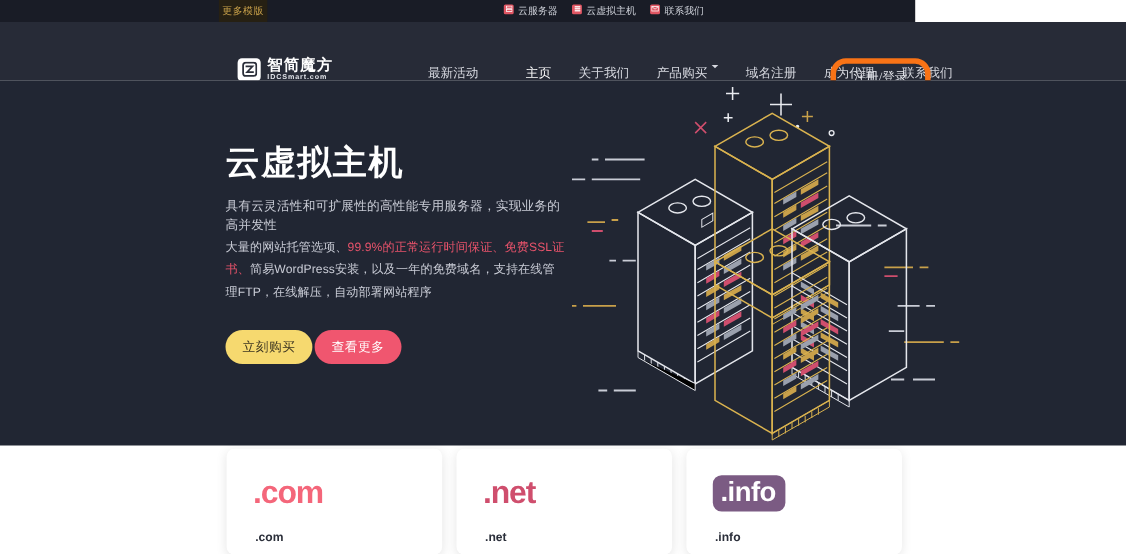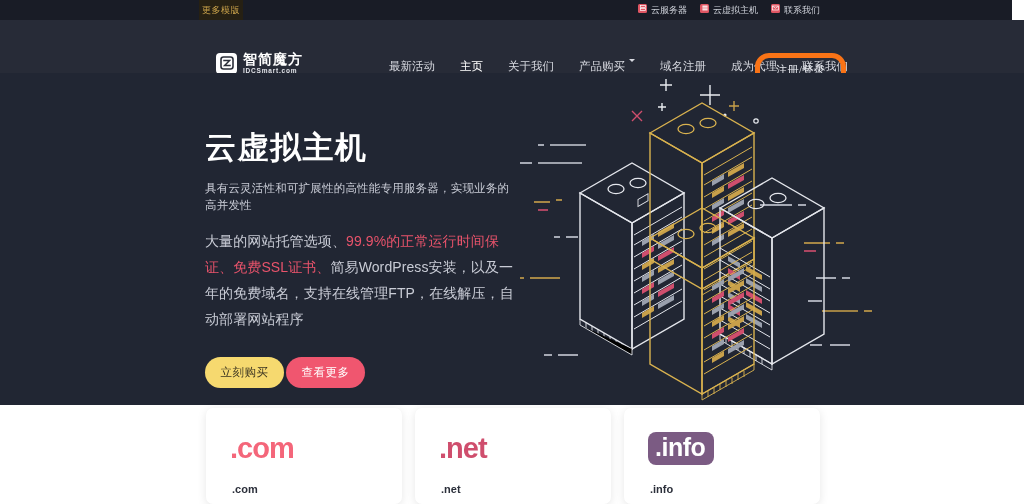--- a/index.html
+++ b/index.html
@@ -7,21 +7,21 @@
   body {
     font-family:"Liberation Sans","DejaVu Sans",sans-serif;
     background:#ffffff;
     color:#ffffff;
     -webkit-font-smoothing:antialiased;
   }
   .page { position:relative; width:1024px; height:504px; overflow:hidden; }
 
   
   .topbar {
-    position:absolute; top:0; left:0; width:1012px; height:20px;
+    position:absolute; top:0; left:0; width:832px; height:20px;
     background:#191c26;
     display:flex; align-items:center;
   }
   .topbar-left { position:absolute; left:199px; top:0; height:20px; display:flex; align-items:center; }
   .more-tpl {
     font-size:9px; color:#c8a04a; letter-spacing:.5px; line-height:20px;
     background:#262013; padding:1px 3px; border-radius:1px;
   }
   .topbar-right { position:absolute; right:192px; top:0; height:20px; display:flex; align-items:center; gap:13px; }
   .tb-link { display:flex; align-items:flex-start; gap:4px; font-size:9px; color:#cfd2da; white-space:nowrap; }
@@ -44,42 +44,42 @@
   .logo-mark svg { display:block; }
   .logo-txt { display:flex; flex-direction:column; line-height:1; }
   .logo-cn { font-size:14px; font-weight:bold; color:#ffffff; letter-spacing:1px; }
   .logo-en { font-size:6.5px; color:#e2e4ea; letter-spacing:.8px; margin-top:2px; font-weight:bold; }
 
   .nav { position:absolute; left:389px; top:20px; height:53px; display:flex; align-items:center; gap:25px; }
   .nav-item {
     position:relative; font-size:11.5px; color:#d8dae1; white-space:nowrap;
     display:flex; gap:4px; cursor:pointer; padding:2px 0;
   }
-  .nav-item.active { color:#ffffff; }
+  .nav-item.active { color:#ffffff;margin-left:18px; }
   .nav-item.active:after {
     content:""; position:absolute; left:1px; right:1px; bottom:-9px; height:1.6px; background:#d9566a;
   }
   .caret { width:0; height:0; border-left:3px solid transparent; border-right:3px solid transparent; border-top:3.5px solid #d8dae1; display:inline-block; }
 
   .login-btn {
     position:absolute; right:178px; top:33px;
     font-size:11.5px; color:#e6e8ee; padding:5px 16px;
     border:5px solid #f97316; border-radius:14px; background:transparent;
     cursor:pointer; white-space:nowrap; font-family:Liberation Serif, serif;
   }
 
   
   .hero {
     position:absolute; top:73px; left:0; width:1024px; height:332px;
     background:#212633; overflow:hidden;
   }
   .hero-copy { position:absolute; left:205px; top:57px; width:310px; }
   .hero-title { font-size:31px; font-weight:bold; color:#ffffff; letter-spacing:1.5px; line-height:1.15; }
   .hero-sub { margin-top:14px; font-size:11.5px; color:#c9ccd6; letter-spacing:.2px; line-height:1.5; }
-  .hero-desc { margin-top:15px; font-size:14px; color:#c9ccd6; line-height:1.85; letter-spacing:.1px; }
+  .hero-desc { margin-top:1px; font-size:11px; color:#c9ccd6; line-height:1.85; letter-spacing:.1px; }
   .hl { color:#e8536b; }
   .hero-btns { margin-top:24px; display:flex; gap:2px; }
   .btn {
     border:none; border-radius:17px; font-size:11.5px; padding:0 0;
     width:79px; height:31px; cursor:pointer; font-family:inherit; letter-spacing:.5px;
   }
   .btn-buy { background:#f6d96f; color:#3a3320; }
   .btn-more { background:#f0566f; color:#ffffff; }
 
   

